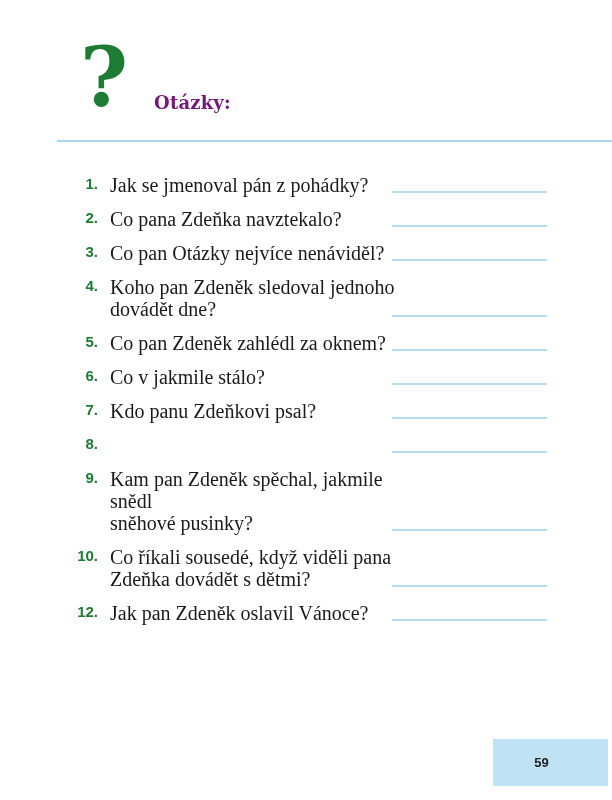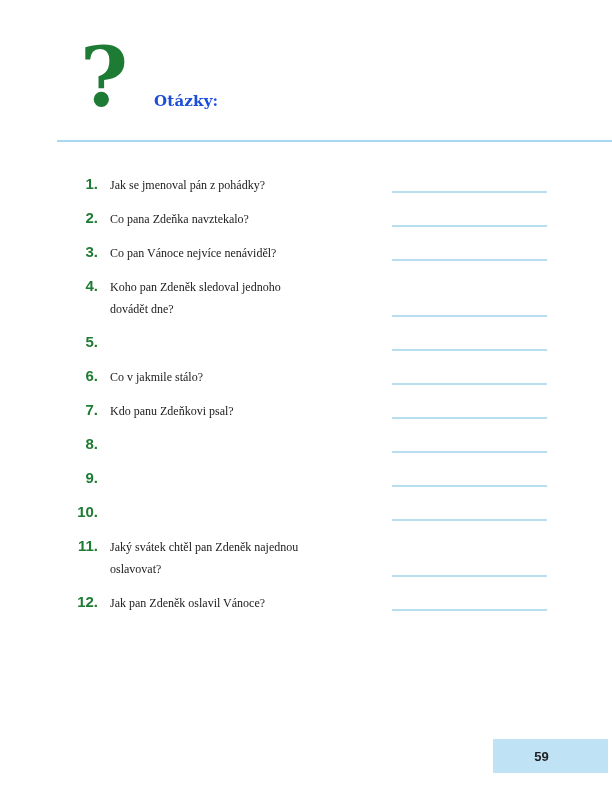--- a/index.html
+++ b/index.html
@@ -25,23 +25,23 @@
     font-size: 82px;
     line-height: 1;
     color: #1e7b34;
   }
   .title {
     position: absolute;
     left: 154px;
     top: 92px;
     font-family: "DejaVu Serif", serif;
     font-weight: bold;
-    font-size: 15px;
+    font-size: 18px;
     letter-spacing: 0.2px;
-    color: #1d4ed8;
+    color: #701a75;
   }
   .divider {
     position: absolute;
     left: 57px;
     top: 140px;
     width: 555px;
     height: 2px;
     background: #a9d7ef;
   }
   
@@ -65,40 +65,40 @@
     width: 28px;
     text-align: right;
     font-family: "Liberation Sans", sans-serif;
     font-weight: bold;
     font-size: 15px;
     color: #1e7b34;
   }
   .q-text {
     display: inline-block;
     max-width: 300px;
-    font-size: 12px;
+    font-size: 20px;
     line-height: 22px;
     color: #1a1a1a;
     white-space: pre-line;
   }
   .answer-line {
     position: absolute;
     right: 0;
     bottom: 3px;
     width: 155px;
     height: 0;
     border-bottom: 2px solid #b9def1;
   }
   
   .page-badge {
     position: absolute;
     left: 493px;
     top: 739px;
     width: 115px;
-    height: 34px;
+    height: 47px;
     background: #bfe3f5;
     display: flex;
     align-items: center;
     justify-content: center;
     padding-right: 18px;
     box-sizing: border-box;
     font-family: "Liberation Sans", sans-serif;
     font-weight: bold;
     font-size: 13px;
     color: #1f1f1f;
@@ -122,33 +122,34 @@
     </div>
 
     <div class="q-row">
       <span class="q-num">2.</span>
       <span class="q-text">Co pana Zdeňka navztekalo?</span>
       <span class="answer-line"></span>
     </div>
 
     <div class="q-row">
       <span class="q-num">3.</span>
-      <span class="q-text">Co pan Vánoce nejvíce nenáviděl?</span>
+      <span class="q-text">Co pan Otázky nejvíce nenáviděl?</span>
       <span class="answer-line"></span>
     </div>
 
     <div class="q-row">
       <span class="q-num">4.</span>
       <span class="q-text">Koho pan Zdeněk sledoval jednoho
 dovádět dne?</span>
       <span class="answer-line"></span>
     </div>
 
     <div class="q-row">
       <span class="q-num">5.</span>
+      <span class="q-text">Co pan Zdeněk zahlédl za oknem?</span>
       <span class="answer-line"></span>
     </div>
 
     <div class="q-row">
       <span class="q-num">6.</span>
       <span class="q-text">Co v jakmile stálo?</span>
       <span class="answer-line"></span>
     </div>
 
     <div class="q-row">
@@ -157,34 +158,32 @@
       <span class="answer-line"></span>
     </div>
 
     <div class="q-row">
       <span class="q-num">8.</span>
       <span class="answer-line"></span>
     </div>
 
     <div class="q-row">
       <span class="q-num">9.</span>
+      <span class="q-text">Kam pan Zdeněk spěchal, jakmile snědl
+sněhové pusinky?</span>
       <span class="answer-line"></span>
     </div>
 
     <div class="q-row">
       <span class="q-num">10.</span>
+      <span class="q-text">Co říkali sousedé, když viděli pana
+Zdeňka dovádět s dětmi?</span>
       <span class="answer-line"></span>
     </div>
 
-    <div class="q-row">
-      <span class="q-num">11.</span>
-      <span class="q-text">Jaký svátek chtěl pan Zdeněk najednou
-oslavovat?</span>
-      <span class="answer-line"></span>
-    </div>
 
     <div class="q-row">
       <span class="q-num">12.</span>
       <span class="q-text">Jak pan Zdeněk oslavil Vánoce?</span>
       <span class="answer-line"></span>
     </div>
 
   </div>
 
   <div class="page-badge">

